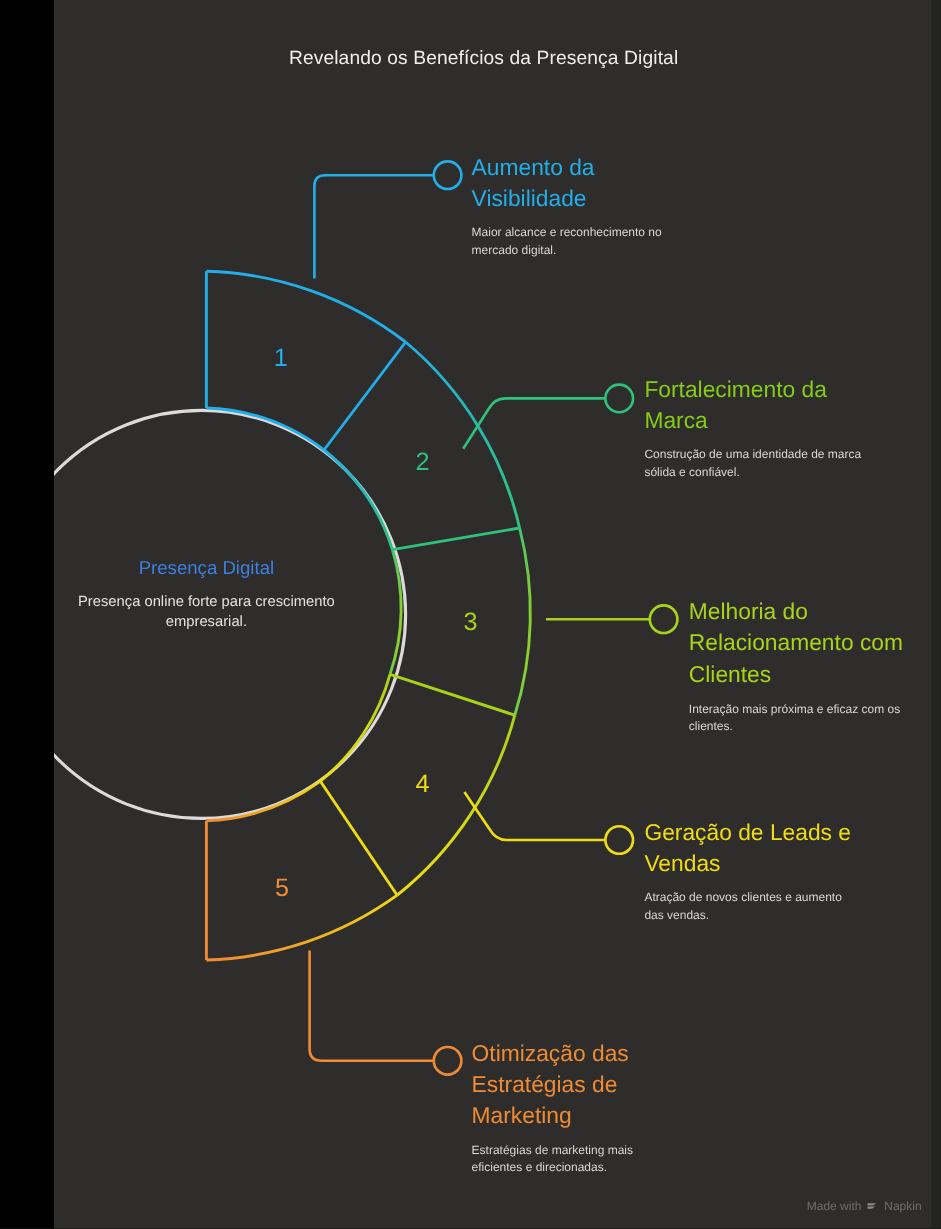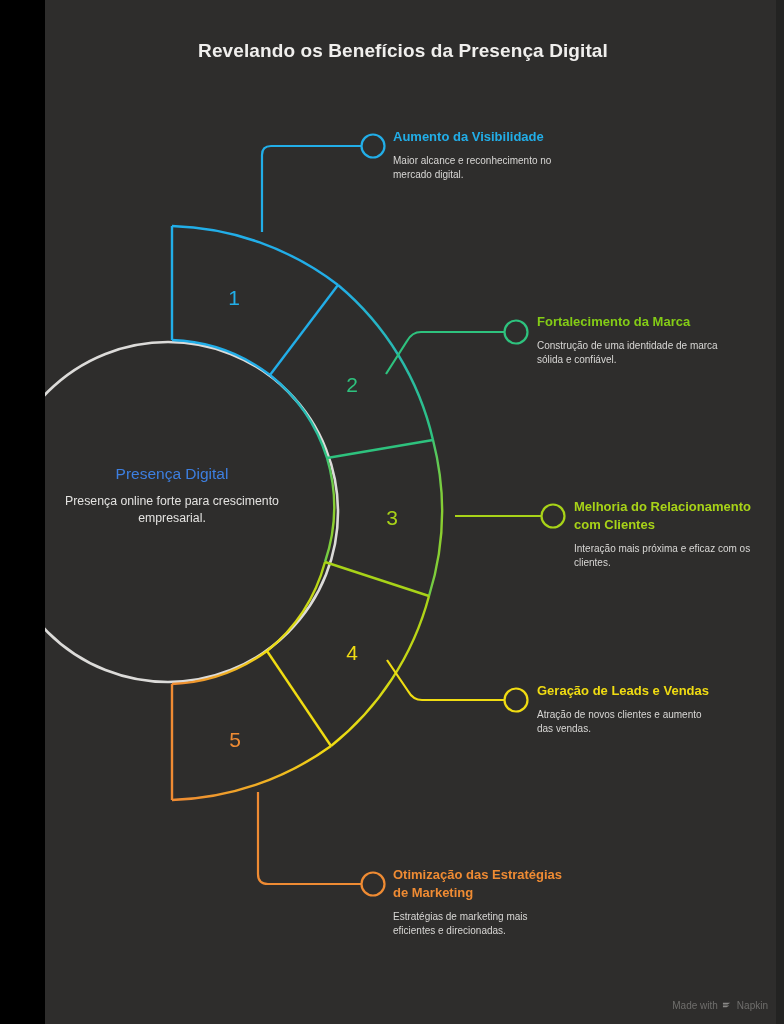--- a/index.html
+++ b/index.html
@@ -28,22 +28,22 @@
     width: 8px; height: 1024px;
     background: #232322;
     z-index: 5;
   }
   #title {
     position: absolute;
     left: 0; right: 0;
     top: 40px;
     text-align: center;
     color: #f0efed;
-    font-size: 19px;
-    font-weight: bold;
+    font-size: 16px;
+    font-weight: normal;
     letter-spacing: 0.1px;
     padding-left: 22px;
     z-index: 4;
   }
   #diagram {
     position: absolute;
     left: 0; top: 0;
     width: 784px; height: 1024px;
     z-index: 2;
   }
@@ -64,23 +64,23 @@
     color: #e3e2e0;
     font-size: 12.3px;
     line-height: 1.38;
     margin-top: 8px;
   }
   .label-block {
     position: absolute;
     z-index: 4;
   }
   .label-title {
-    font-size: 13px;
+    font-size: 19px;
     line-height: 1.38;
-    font-weight: 700;
+    font-weight: 400;
   }
   .label-desc {
     color: #d8d7d5;
     font-size: 10px;
     line-height: 1.42;
     margin-top: 8px;
   }
   #watermark {
     position: absolute;
     right: 16px;

